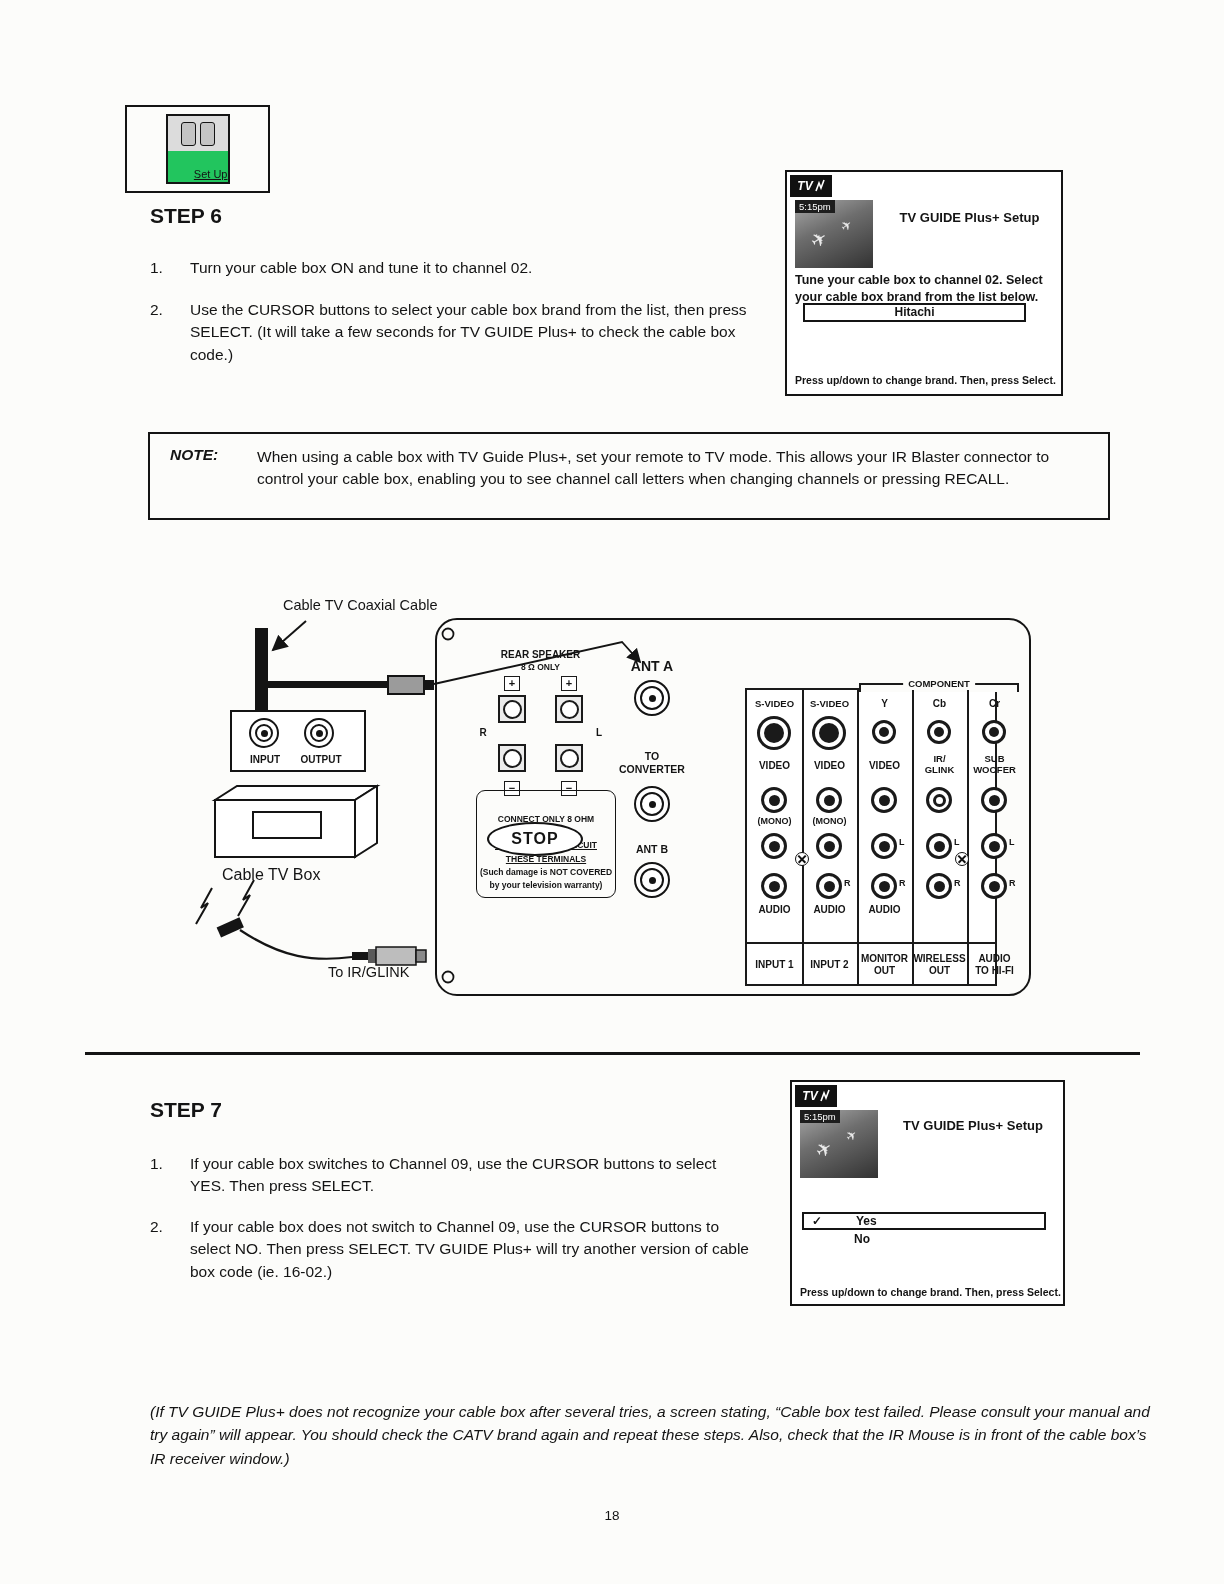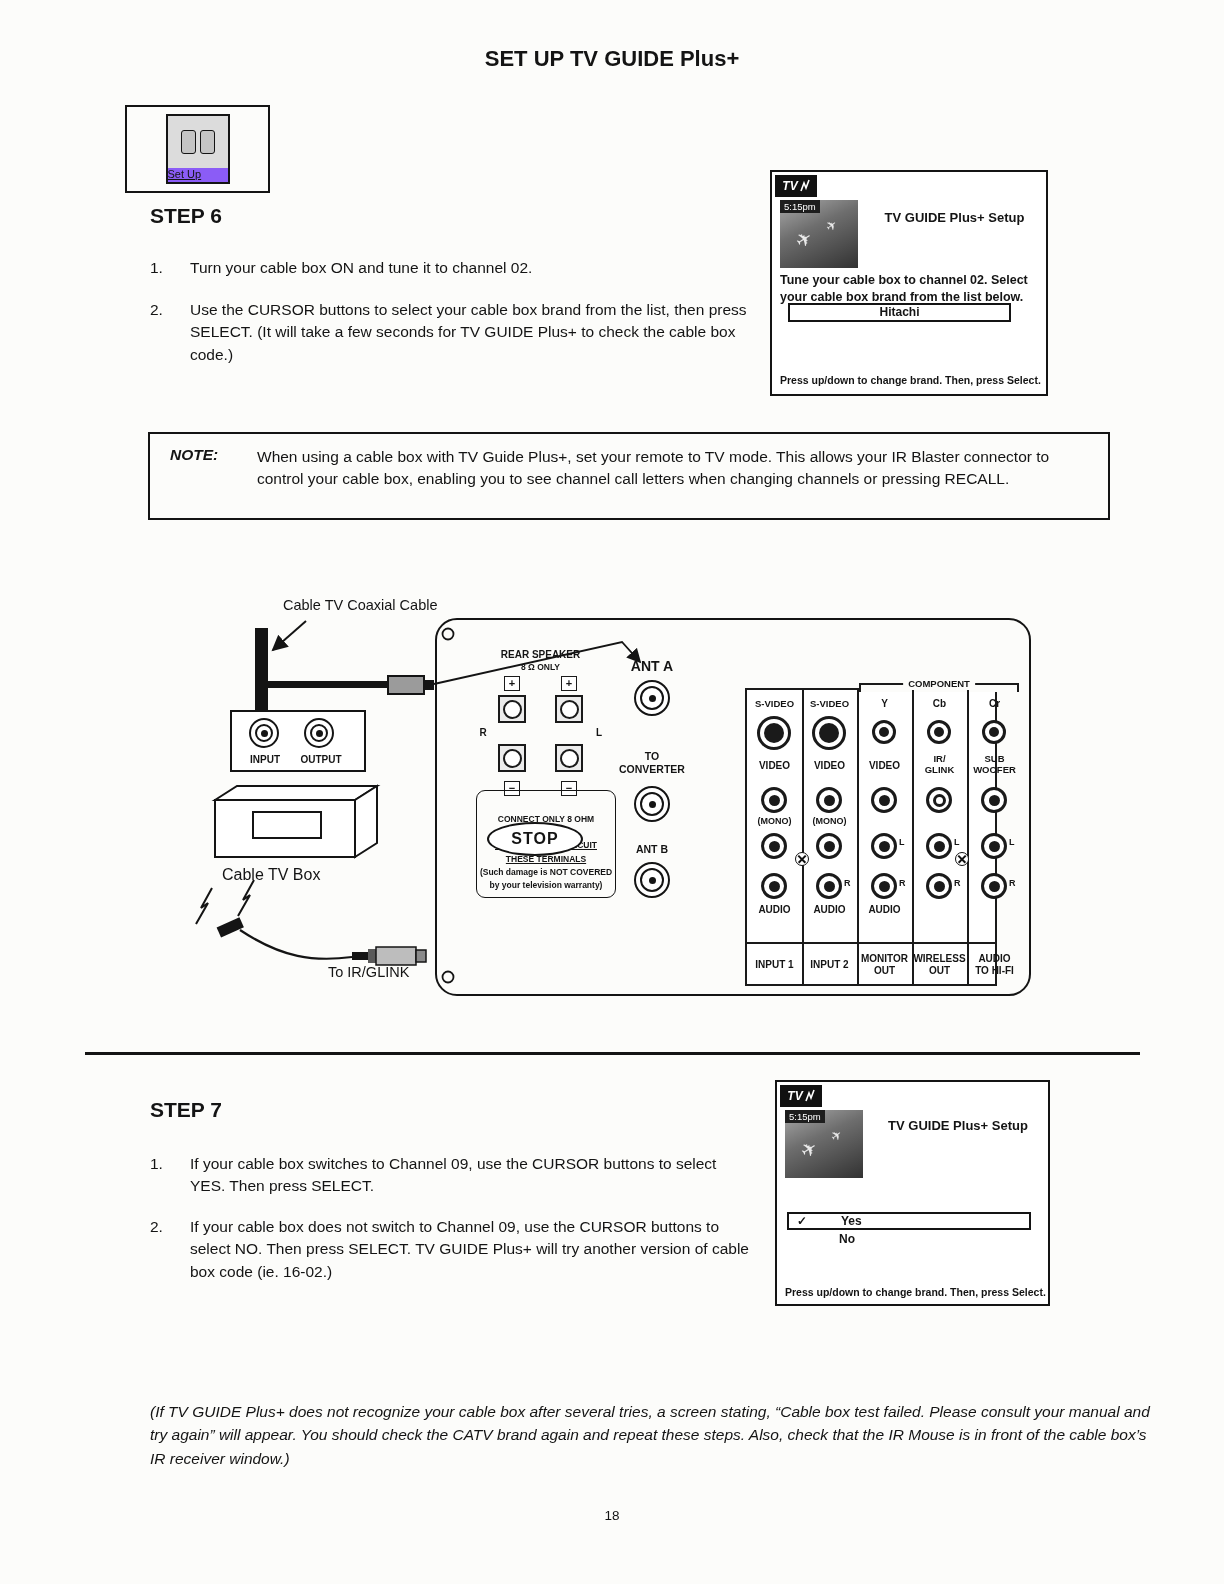--- a/index.html
+++ b/index.html
@@ -8,28 +8,28 @@
   .abs{position:absolute;}
   .title{position:absolute;left:0;top:46px;width:100%;text-align:center;font-size:22px;font-weight:bold;}
   .step-head{position:absolute;font-size:21px;font-weight:bold;}
   .li{position:absolute;display:flex;font-size:15.5px;line-height:1.45;}
   .li .num{width:40px;flex:none;}
   
   .setup-box{position:absolute;left:125px;top:105px;width:145px;height:88px;border:2px solid #141414;display:flex;align-items:center;justify-content:center;}
   .setup-inner{width:64px;height:70px;border:2px solid #141414;display:flex;flex-direction:column;align-items:center;justify-content:flex-end;background:#eee;}
   .setup-graphic{flex:1;display:flex;align-items:center;justify-content:center;gap:4px;width:100%;background:#dcdcdc;}
   .kn{display:block;width:15px;height:24px;border:1.5px solid #141414;border-radius:3px;background:#c4c4c4;}
-  .setup-label{font-size:11px;text-decoration:underline;padding:0 0 2px;background:#8b5cf6;width:100%;text-align:left;}
+  .setup-label{font-size:11px;text-decoration:underline;padding:17px 0 2px;background:#22c55e;width:100%;text-align:right;}
   
   .note-box{position:absolute;left:148px;top:432px;width:962px;height:88px;border:2px solid #141414;}
   .note-label{position:absolute;left:20px;top:12px;font-size:15.5px;font-weight:bold;font-style:italic;}
   .note-text{position:absolute;left:107px;top:12px;width:838px;font-size:15.5px;line-height:1.45;}
   .sec-head{position:absolute;left:0;top:551px;width:100%;text-align:center;font-size:20.5px;font-weight:bold;}
   
-  .tvscreen{position:absolute;border:2px solid #141414;background:#fff;}
+  .tvscreen{position:absolute;border:2px solid #141414;background:#fff;margin-left:15px;}
   .tvlogo{position:absolute;left:3px;top:3px;width:42px;height:22px;background:#111;color:#fff;font-style:italic;font-weight:bold;font-size:12px;display:flex;align-items:center;justify-content:center;gap:2px;}
   .thumb{position:absolute;left:8px;top:28px;width:78px;height:68px;background:linear-gradient(155deg,#ababab,#6e6e6e 40%,#323232);overflow:hidden;}
   .thumb .time{position:absolute;left:0;top:0;background:#1d1d1d;color:#fff;font-size:9.5px;padding:1px 4px;}
   .plane{position:absolute;color:#e9e9e9;}
   .p1{left:16px;top:28px;font-size:19px;transform:rotate(-32deg);}
   .p2{left:46px;top:18px;font-size:13px;transform:rotate(-38deg);}
   .tvtitle{position:absolute;font-size:13px;font-weight:bold;text-align:center;}
   .tvmsg{position:absolute;font-size:12.5px;font-weight:bold;line-height:1.35;}
   .brandbox{position:absolute;border:2px solid #141414;text-align:center;font-size:12px;font-weight:bold;line-height:15px;background:#fff;}
   .tvfooter{position:absolute;font-size:10.5px;font-weight:bold;}
@@ -74,21 +74,20 @@
   .cx::after{transform:translate(-50%,-50%) rotate(-45deg);}
   .divider{position:absolute;left:85px;top:1052px;width:1055px;height:3px;background:#141414;}
   .closing{position:absolute;left:150px;top:1400px;width:1000px;font-size:15.5px;font-style:italic;line-height:1.5;}
   .pagenum{position:absolute;left:0;top:1508px;width:100%;text-align:center;font-size:13.5px;}
 </style>
 </head>
 <body>
 
 <div class="page">
 
-  <div class="title">SET UP TV GUIDE Plus+</div>
 
   <div class="setup-box">
     <div class="setup-inner">
       <div class="setup-graphic">
           <span class="kn"></span>
           <span class="kn"></span>
         </div>
       <div class="setup-label">Set Up</div>
     </div>
   </div>

